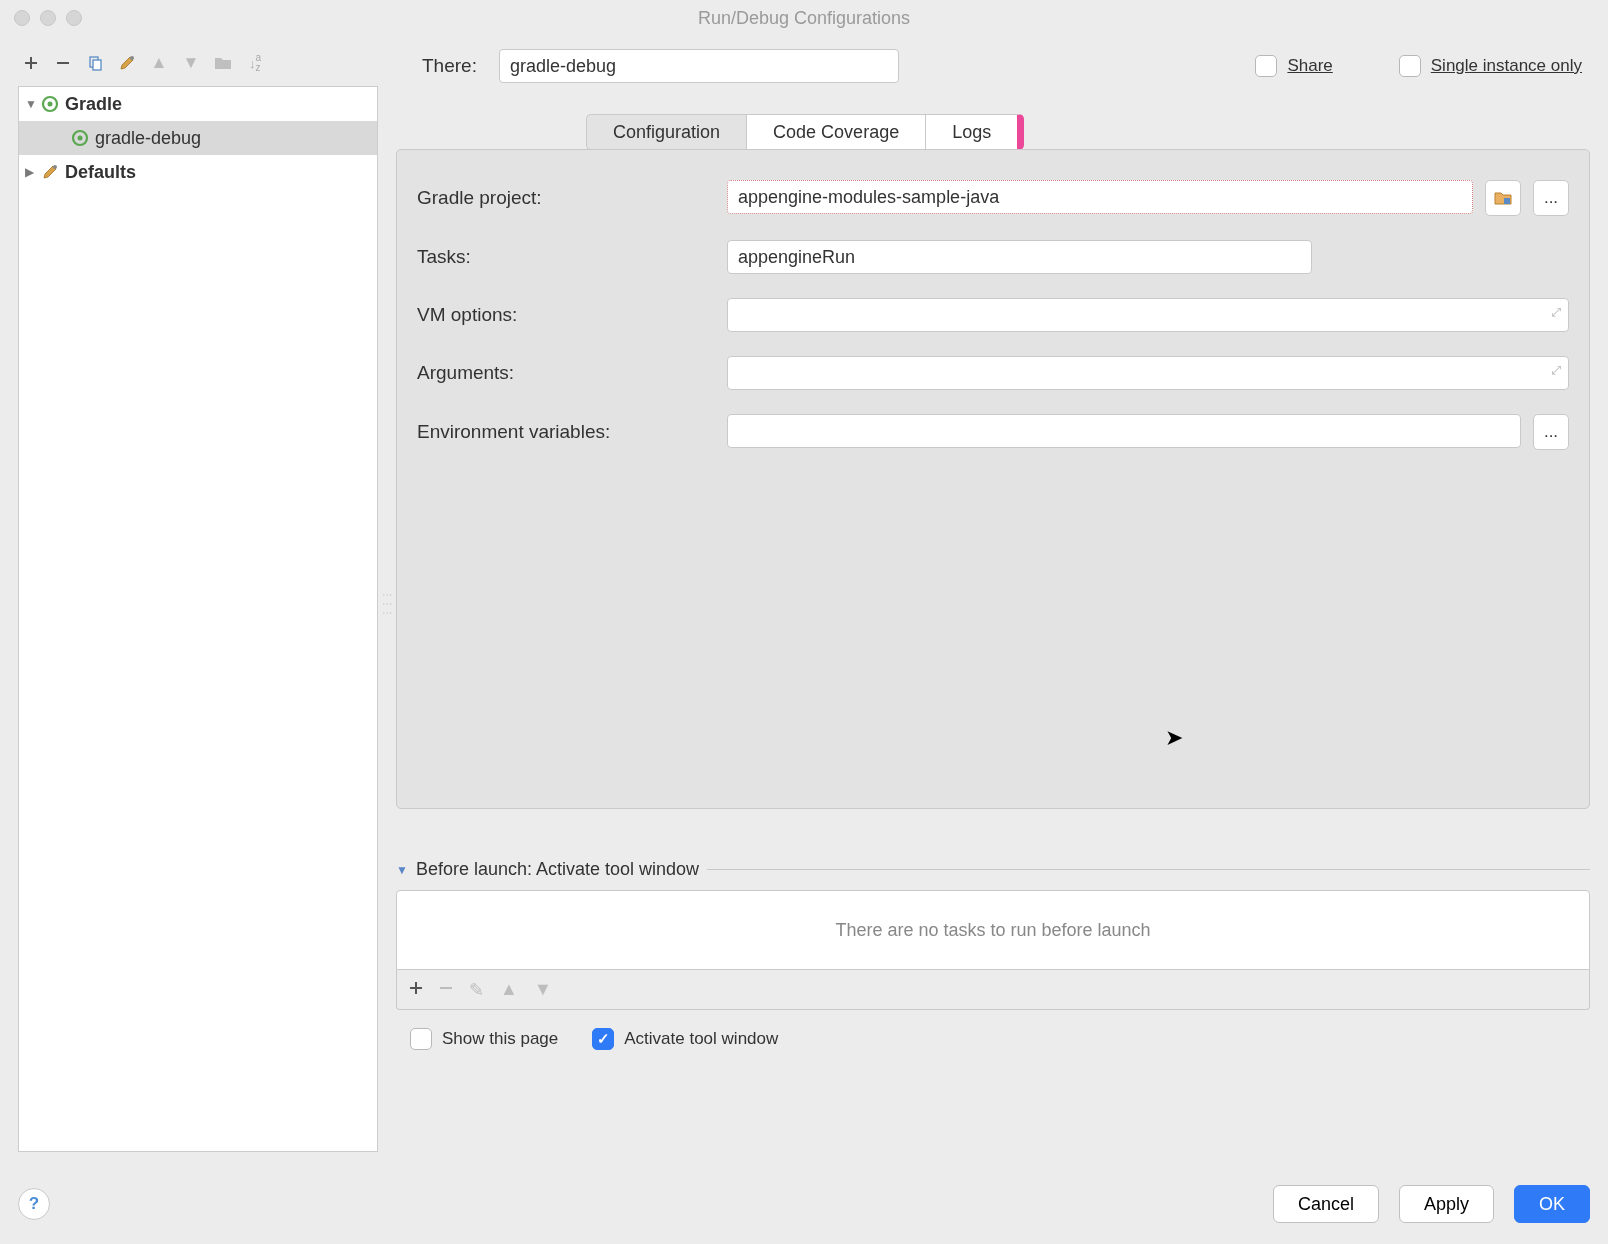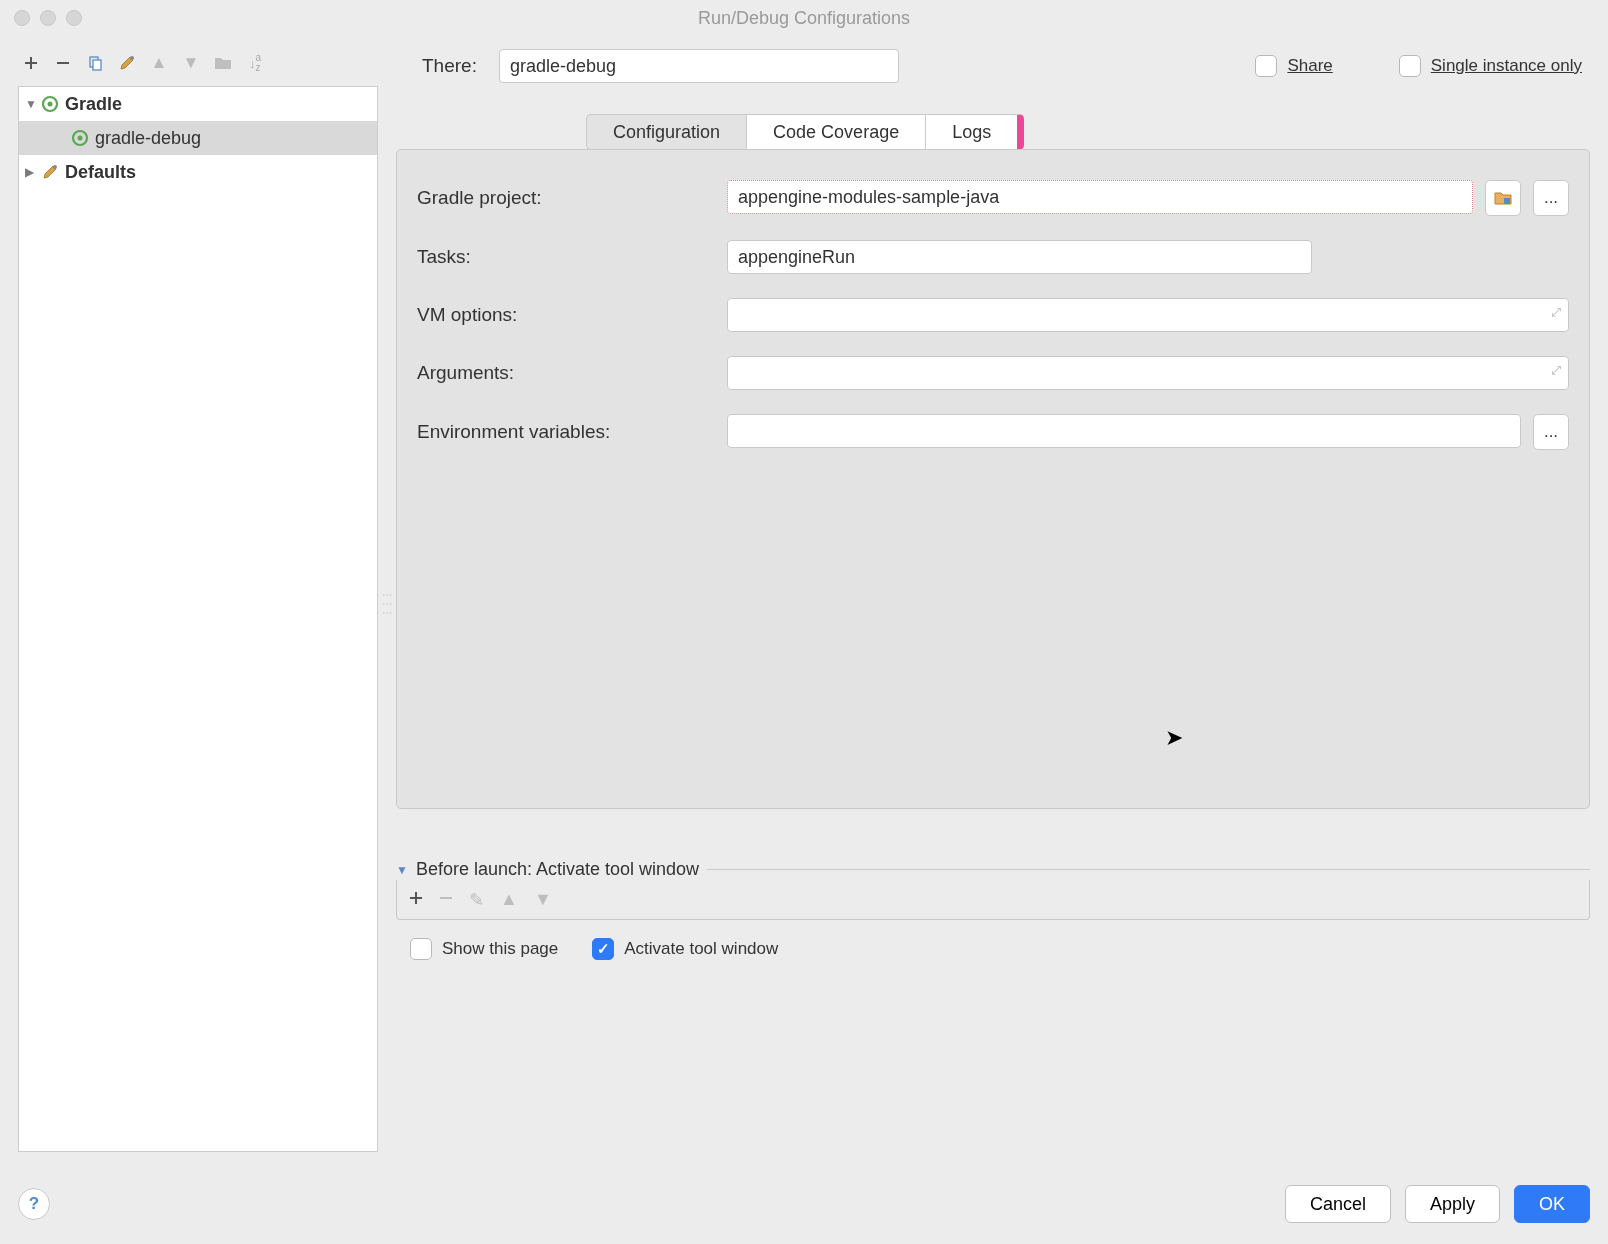--- a/index.html
+++ b/index.html
@@ -127,21 +127,21 @@
 .help-circle {
   width:32px;height:32px;border:1px solid #c9c9c9;border-radius:50%;background:#fff;
   display:flex;align-items:center;justify-content:center;color:#4a8bd6;font-weight:bold;
   cursor:pointer;
 }
 .btn {
   height:38px; padding:0 24px; border:1px solid #c0c0c0; border-radius:6px;
   background:#fff; font-size:18px; cursor:pointer;
 }
 .btn.primary { background:#2f7af6; color:#fff; border-color:#2f7af6;}
-.btn-group { margin-left:auto; display:flex; gap:14px;}
+.btn-group { margin-left:auto; display:flex; gap:20px;}
 .drag-handle {
   position:absolute; left:382px; top:590px; color:#c0c0c0;
   writing-mode:vertical-rl; font-size:10px; letter-spacing:-1px;
 }
 .cursor-pointer {
   position:absolute; left:1165px; top:725px; font-size:22px; color:#000;
   pointer-events:none;
 }
 </style>
 </head>
@@ -283,20 +283,23 @@
           <div class="small-btn">...</div>
         </div>
       </div>
     </div>
 
     <div class="separator-section">
       <div class="sep-header">
         <span class="sep-arrow">▼</span>
         <span>Before launch: Activate tool window</span>
         <div class="line"></div>
+      </div>
+      <div class="before-box">
+        <span>There are no tasks to run before launch</span>
       </div>
       <div class="before-toolbar">
         <span class="bt-btn"><svg width="14" height="14" viewBox="0 0 14 14">
               <path d="M7 1v12M1 7h12" stroke="#555" stroke-width="2"></path>
             </svg></span>
         <span class="bt-btn disabled"><svg width="14" height="14" viewBox="0 0 14 14">
               <path d="M1 7h12" stroke="#bdbdbd" stroke-width="2"></path>
             </svg></span>
         <span class="bt-btn disabled">✎</span>
         <span class="bt-btn disabled">▲</span>

